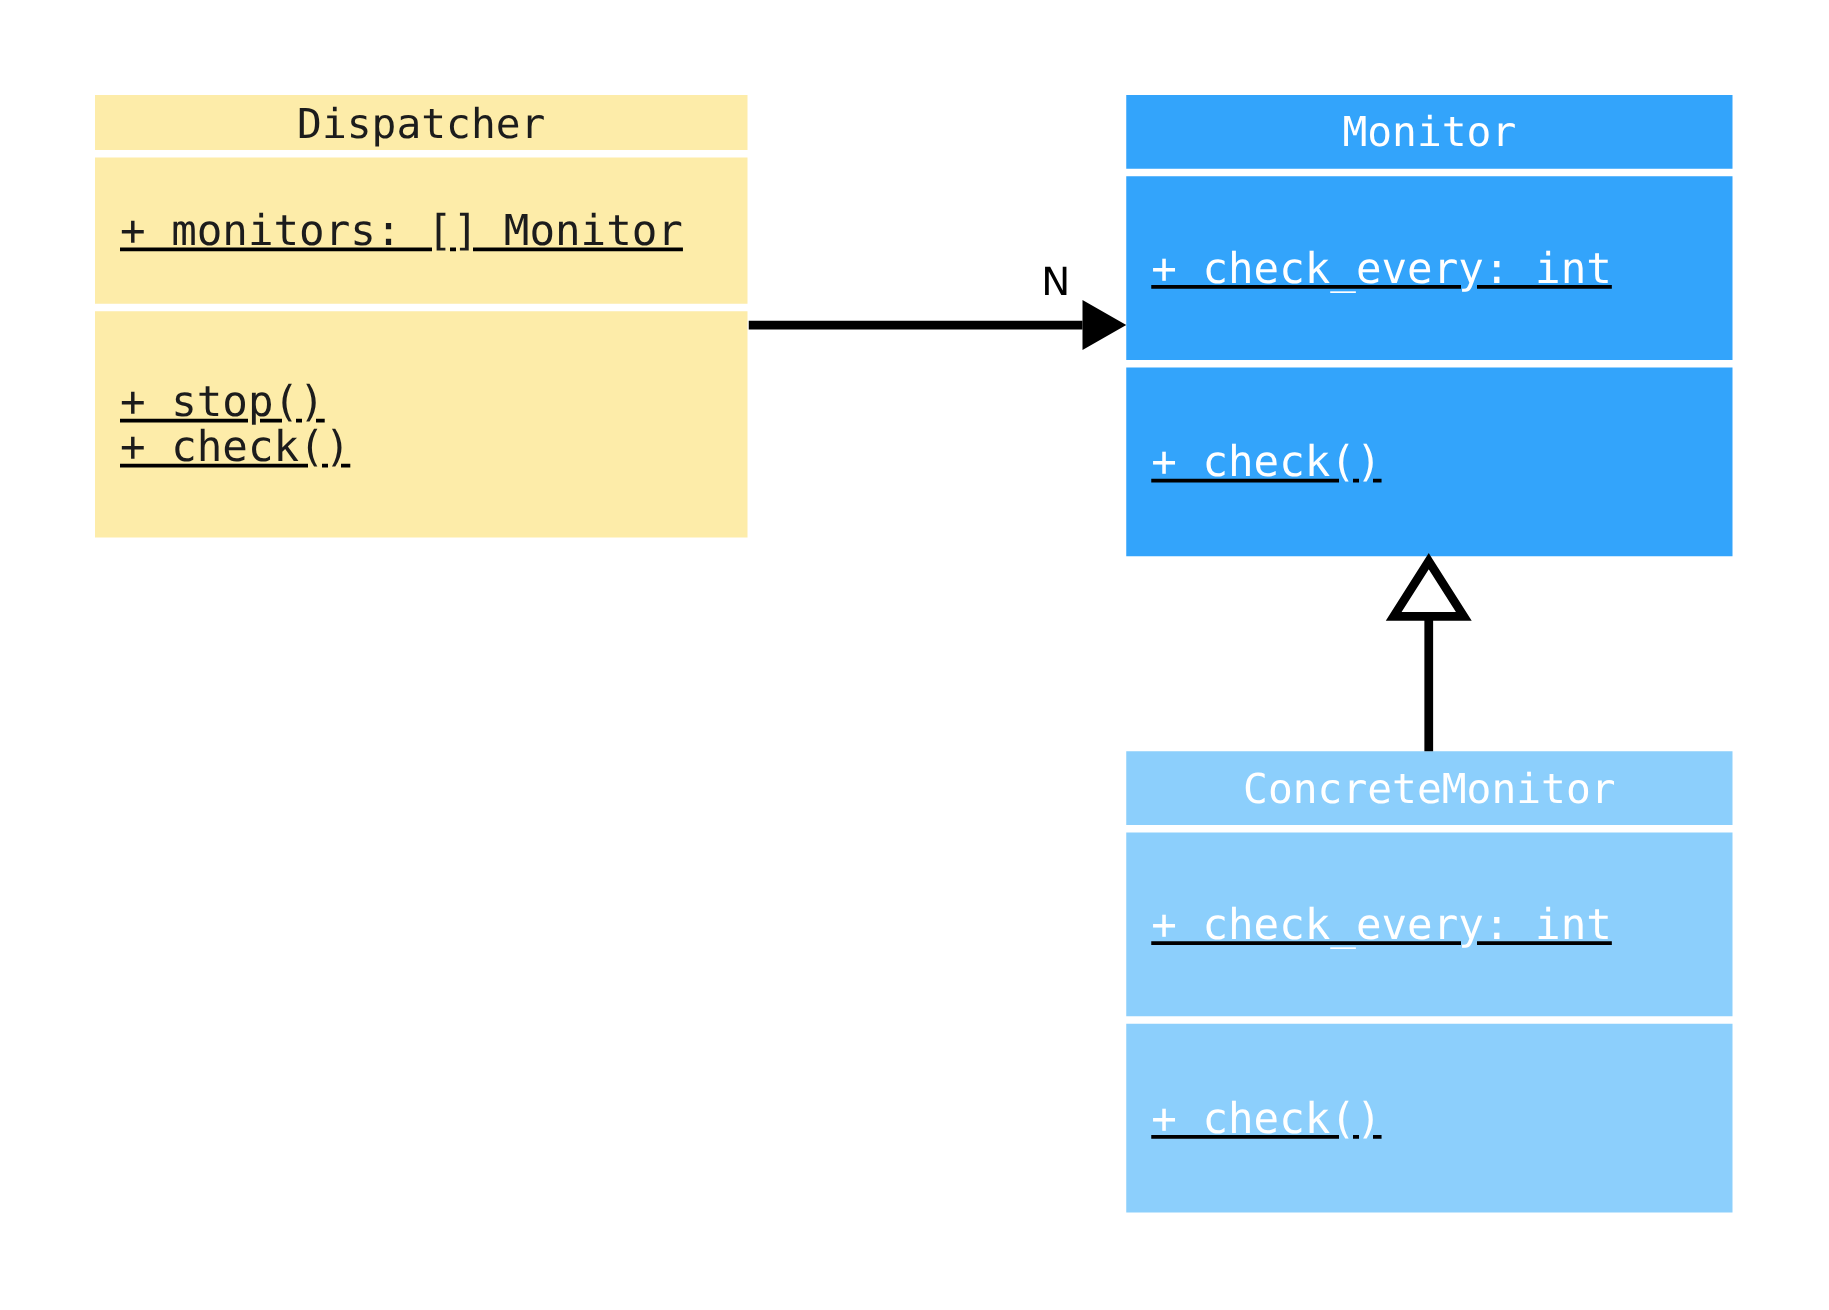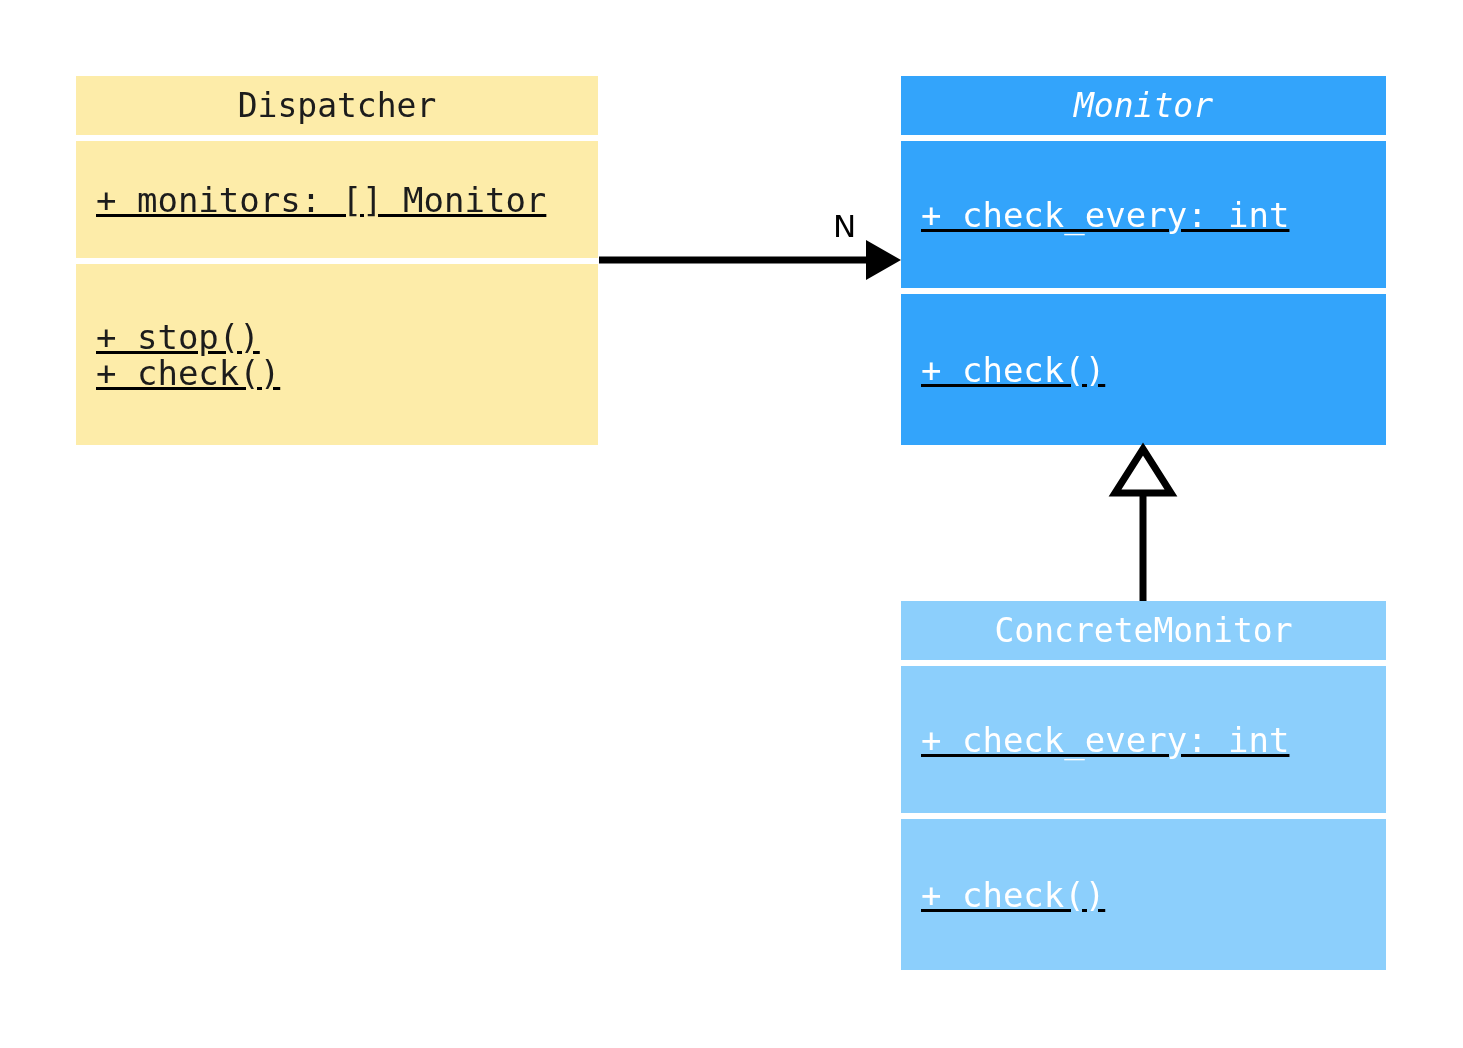--- a/index.html
+++ b/index.html
@@ -47,21 +47,20 @@
     display: flex;
     align-items: center;
     justify-content: center;
     font-size: 33px;
     line-height: 33px;
     letter-spacing: 0px;
     white-space: pre;
   }
 
   .uml-title.abstract {
-    font-style: italic;
   }
 
   .uml-members {
     display: flex;
     flex-direction: column;
     justify-content: center;
     padding-left: 20px;
   }
 
   .uml-member {
@@ -78,21 +77,21 @@
   
   #class-dispatcher {
     left: 76px;
     top: 76px;
     width: 522px;
     height: 369px;
   }
   #class-dispatcher .uml-compartment { background: #fdeca9; }
   #class-dispatcher .uml-title,
   #class-dispatcher .uml-member { color: #1c1c1c; }
-  #dispatcher-title-compartment { height: 59px; }
+  #dispatcher-title-compartment { height: 44px; }
   #dispatcher-attrs-compartment { height: 117px; }
   #dispatcher-methods-compartment { height: 181px; }
 
   
   #class-monitor {
     left: 901px;
     top: 76px;
     width: 485px;
     height: 369px;
   }

